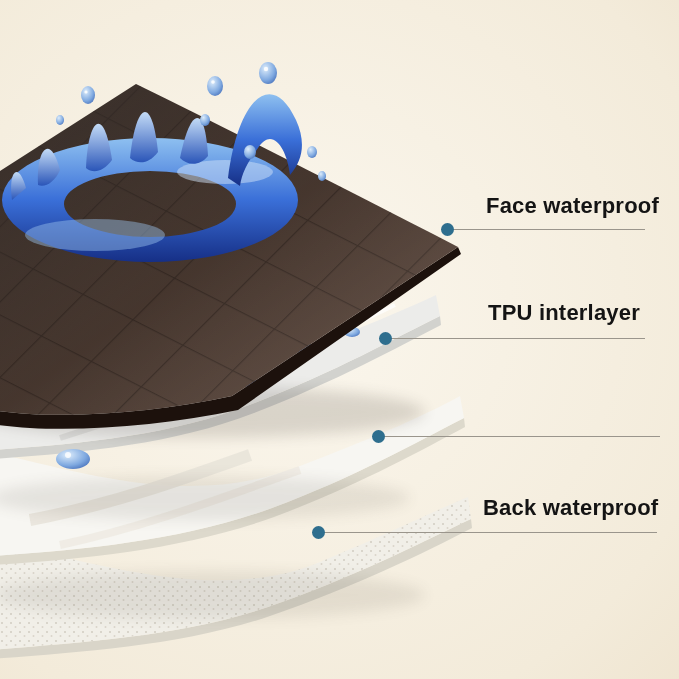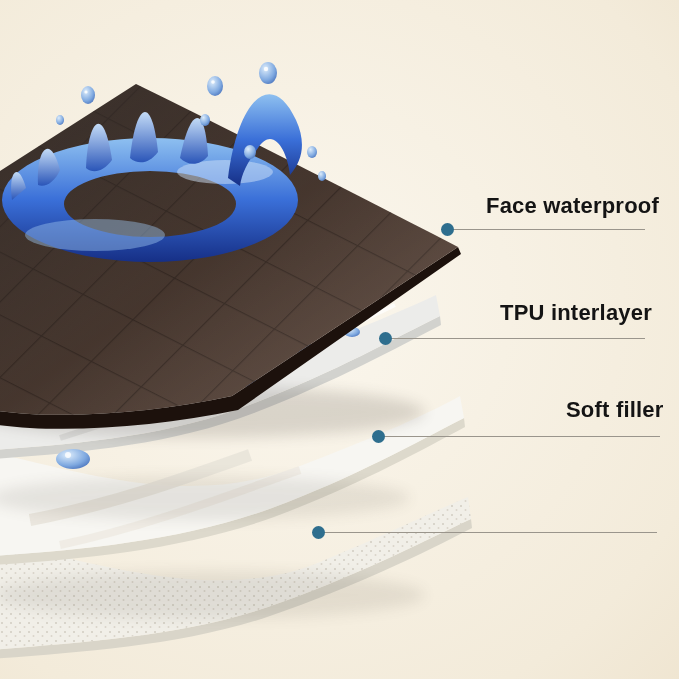--- a/index.html
+++ b/index.html
@@ -28,21 +28,21 @@
   }
   .leader-dot{
     position:absolute;
     width:13px;height:13px;border-radius:50%;
     background:var(--accent,#2e6e8e);
   }
   #face-text{left:458px;top:193px}
   #face-line{left:441px;top:229px;width:204px}
   #face-dot{left:441px;top:223px}
 
-  #tpu-text{left:472px;top:300px}
+  #tpu-text{left:460px;top:300px}
   #tpu-line{left:379px;top:338px;width:266px}
   #tpu-dot{left:379px;top:332px}
 
   #soft-text{left:538px;top:397px}
   #soft-line{left:372px;top:436px;width:288px}
   #soft-dot{left:372px;top:430px}
 
   #back-text{left:455px;top:495px}
   #back-line{left:312px;top:532px;width:345px}
   #back-dot{left:312px;top:526px}
@@ -160,20 +160,20 @@
   </svg>
 
   <span class="label-text" id="face-text">Face waterproof</span>
   <span class="leader-line" id="face-line"></span>
   <span class="leader-dot" id="face-dot"></span>
 
   <span class="label-text" id="tpu-text">TPU interlayer</span>
   <span class="leader-line" id="tpu-line"></span>
   <span class="leader-dot" id="tpu-dot"></span>
 
-  <span class="label-text" id="soft-text">Soft filler</span>
   <span class="leader-line" id="soft-line"></span>
   <span class="leader-dot" id="soft-dot"></span>
 
+  <span class="label-text" id="back-text">Back waterproof</span>
   <span class="leader-line" id="back-line"></span>
   <span class="leader-dot" id="back-dot"></span>
 
 </div>
 
 </body></html>

